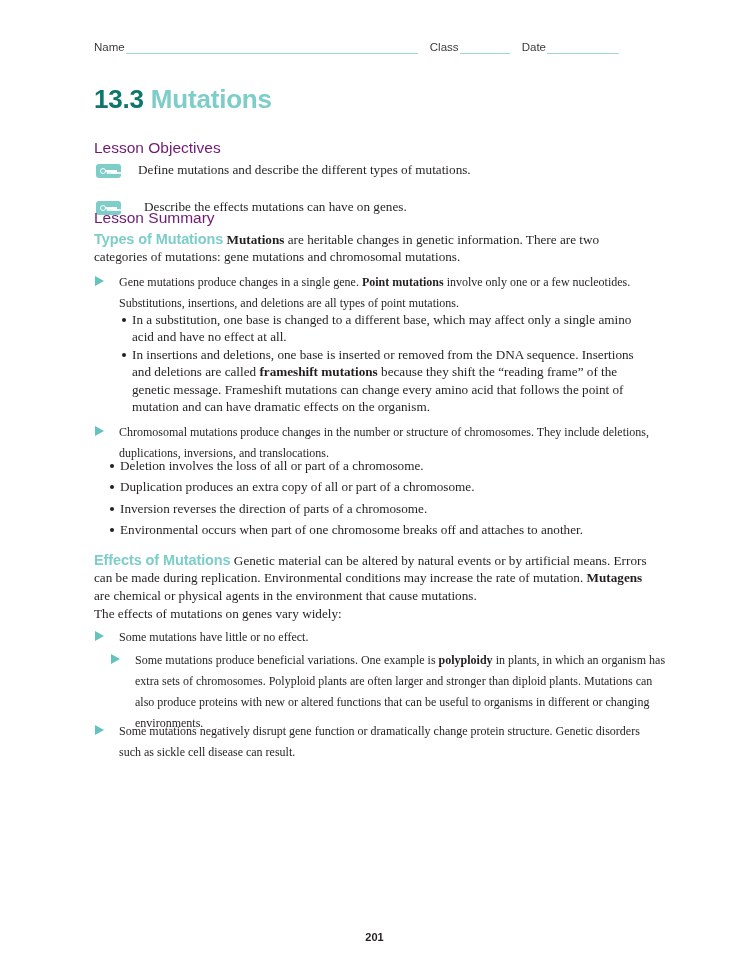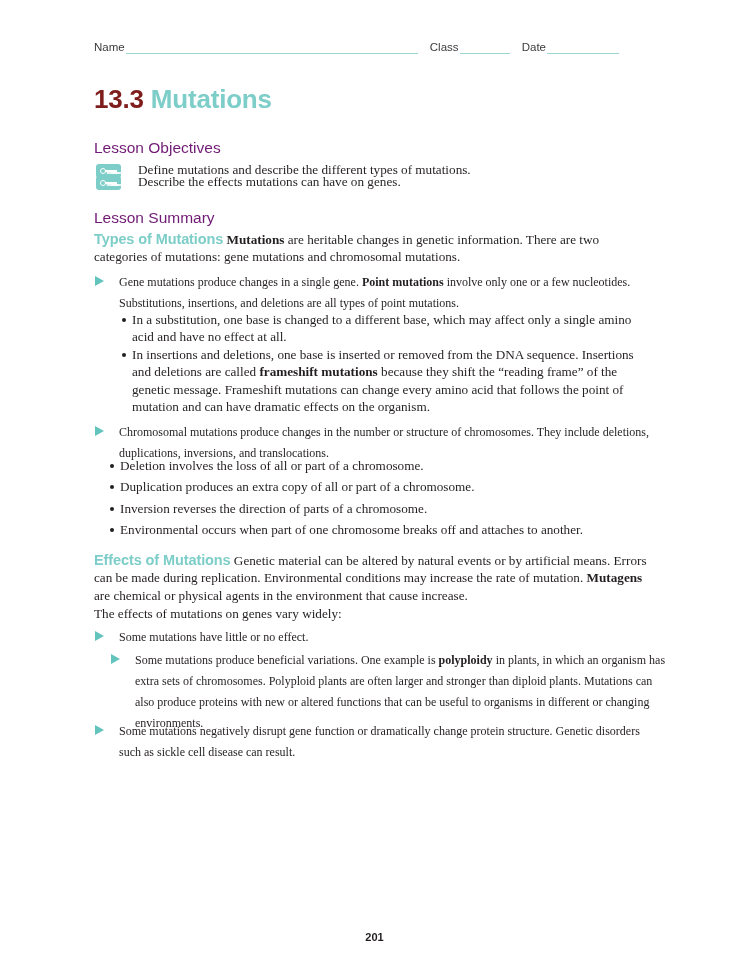--- a/index.html
+++ b/index.html
@@ -61,21 +61,21 @@
   .title {
     position: absolute;
     left: 94px;
     top: 84px;
     font-family: "Liberation Sans", sans-serif;
     font-size: 26px;
     font-weight: bold;
     letter-spacing: -0.2px;
     white-space: nowrap;
   }
-  .title .num { color: #7f1d1d; }
+  .title .num { color: #0f766e; }
   .title .name { color: #7dcdc8; margin-left: 7px; }
 
   
   .sec-heading {
     position: absolute;
     left: 94px;
     font-family: "Liberation Sans", sans-serif;
     font-size: 15.5px;
     font-weight: normal;
     color: #701a75;
@@ -86,21 +86,21 @@
 
   
   .objective {
     position: absolute;
     left: 96px;
     width: 540px;
     display: flex;
     align-items: flex-start;
   }
   #objective-0 { top: 162px; }
-  #objective-1 { top: 174px; }
+  #objective-1 { top: 199px; gap: 6px; }
 
   .key-icon {
     width: 25px;
     height: 14px;
     background: #7dcdc8;
     border-radius: 3px;
     position: relative;
     flex: 0 0 auto;
     margin-top: 2px;
   }
@@ -287,21 +287,21 @@
   <div class="dot-item" id="dot-inversion">
     <span class="dot-marker"></span>
     <span class="dot-text">Inversion reverses the direction of parts of a chromosome.</span>
   </div>
   <div class="dot-item" id="dot-translocation">
     <span class="dot-marker"></span>
     <span class="dot-text">Environmental occurs when part of one chromosome breaks off and attaches to another.</span>
   </div>
 
   <div class="block" id="effects-intro">
-    <span class="lead-in">Effects of Mutations</span><span> Genetic material can be altered by natural events or by artificial means. Errors can be made during replication. Environmental conditions may increase the rate of mutation. </span><b>Mutagens</b><span> are chemical or physical agents in the environment that cause increase.</span>
+    <span class="lead-in">Effects of Mutations</span><span> Genetic material can be altered by natural events or by artificial means. Errors can be made during replication. Environmental conditions may increase the rate of mutation. </span><b>Mutagens</b><span> are chemical or physical agents in the environment that cause mutations.</span>
   </div>
 
   <div class="block" id="effects-lead">The effects of mutations on genes vary widely:</div>
 
   <div class="arrow-item" id="arrow-little">
     <span class="arrow-marker"></span>
     <span class="arrow-text">Some mutations have little or no effect.</span>
   </div>
 
   <div class="arrow-item" id="arrow-beneficial">

